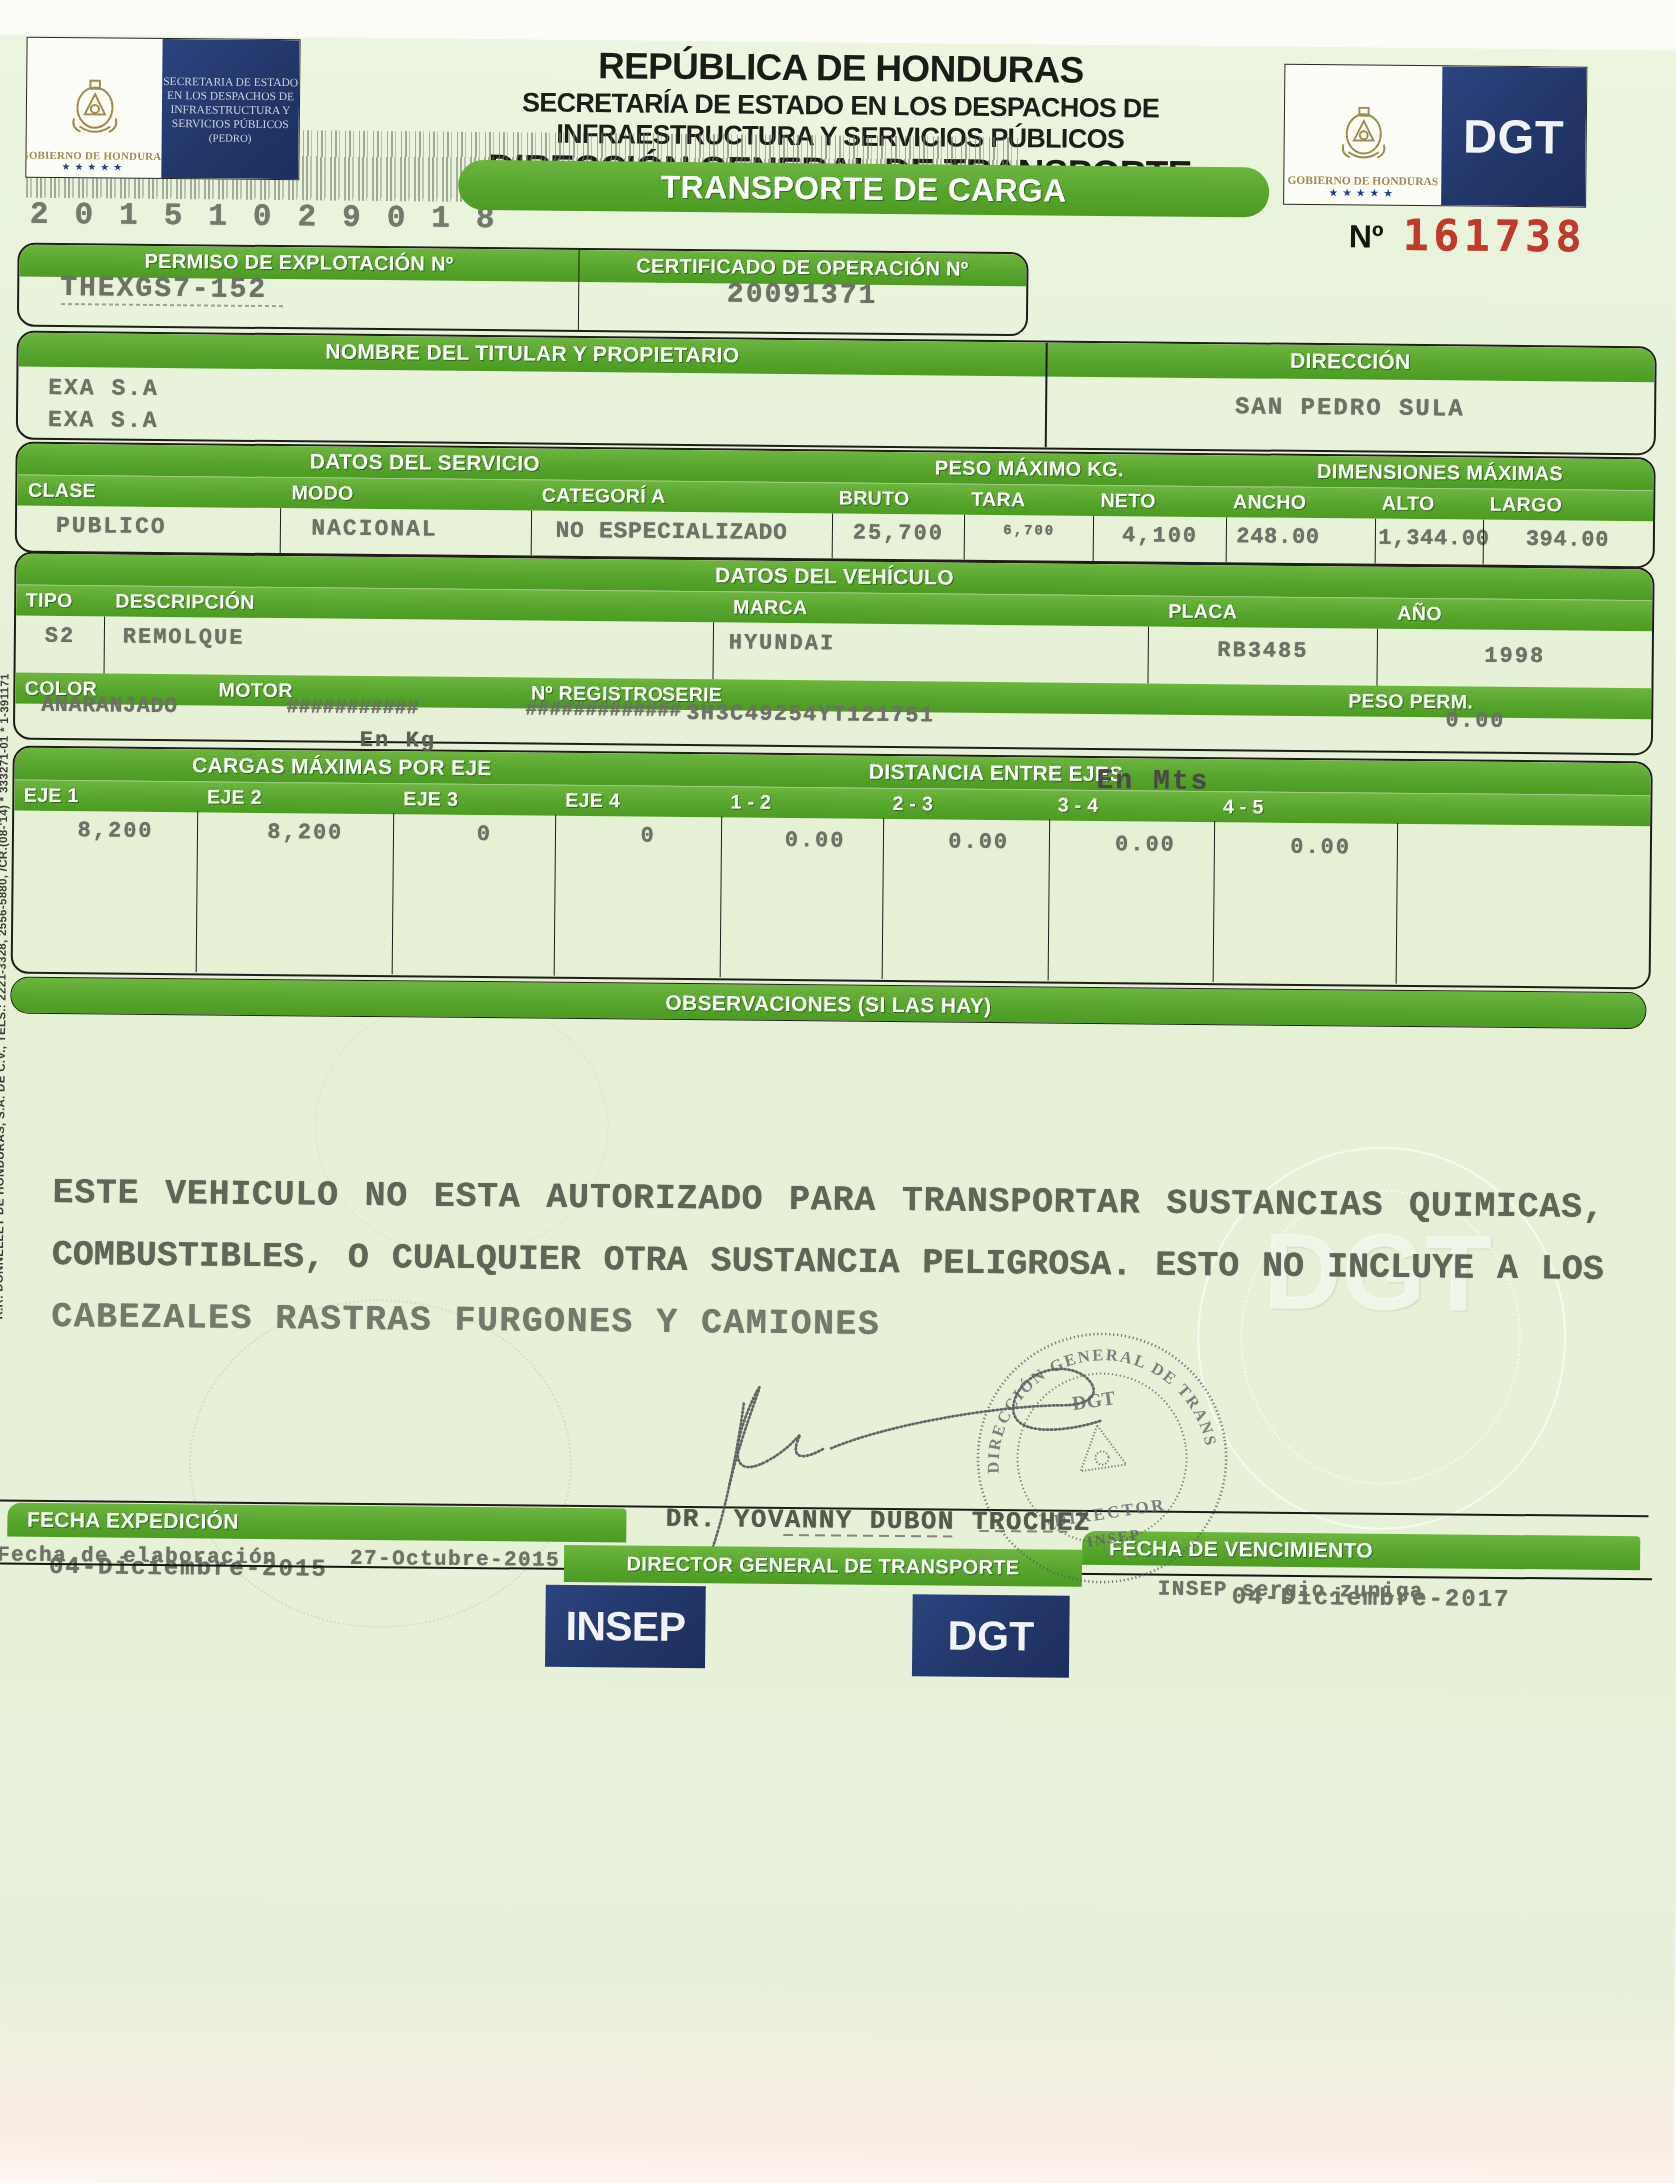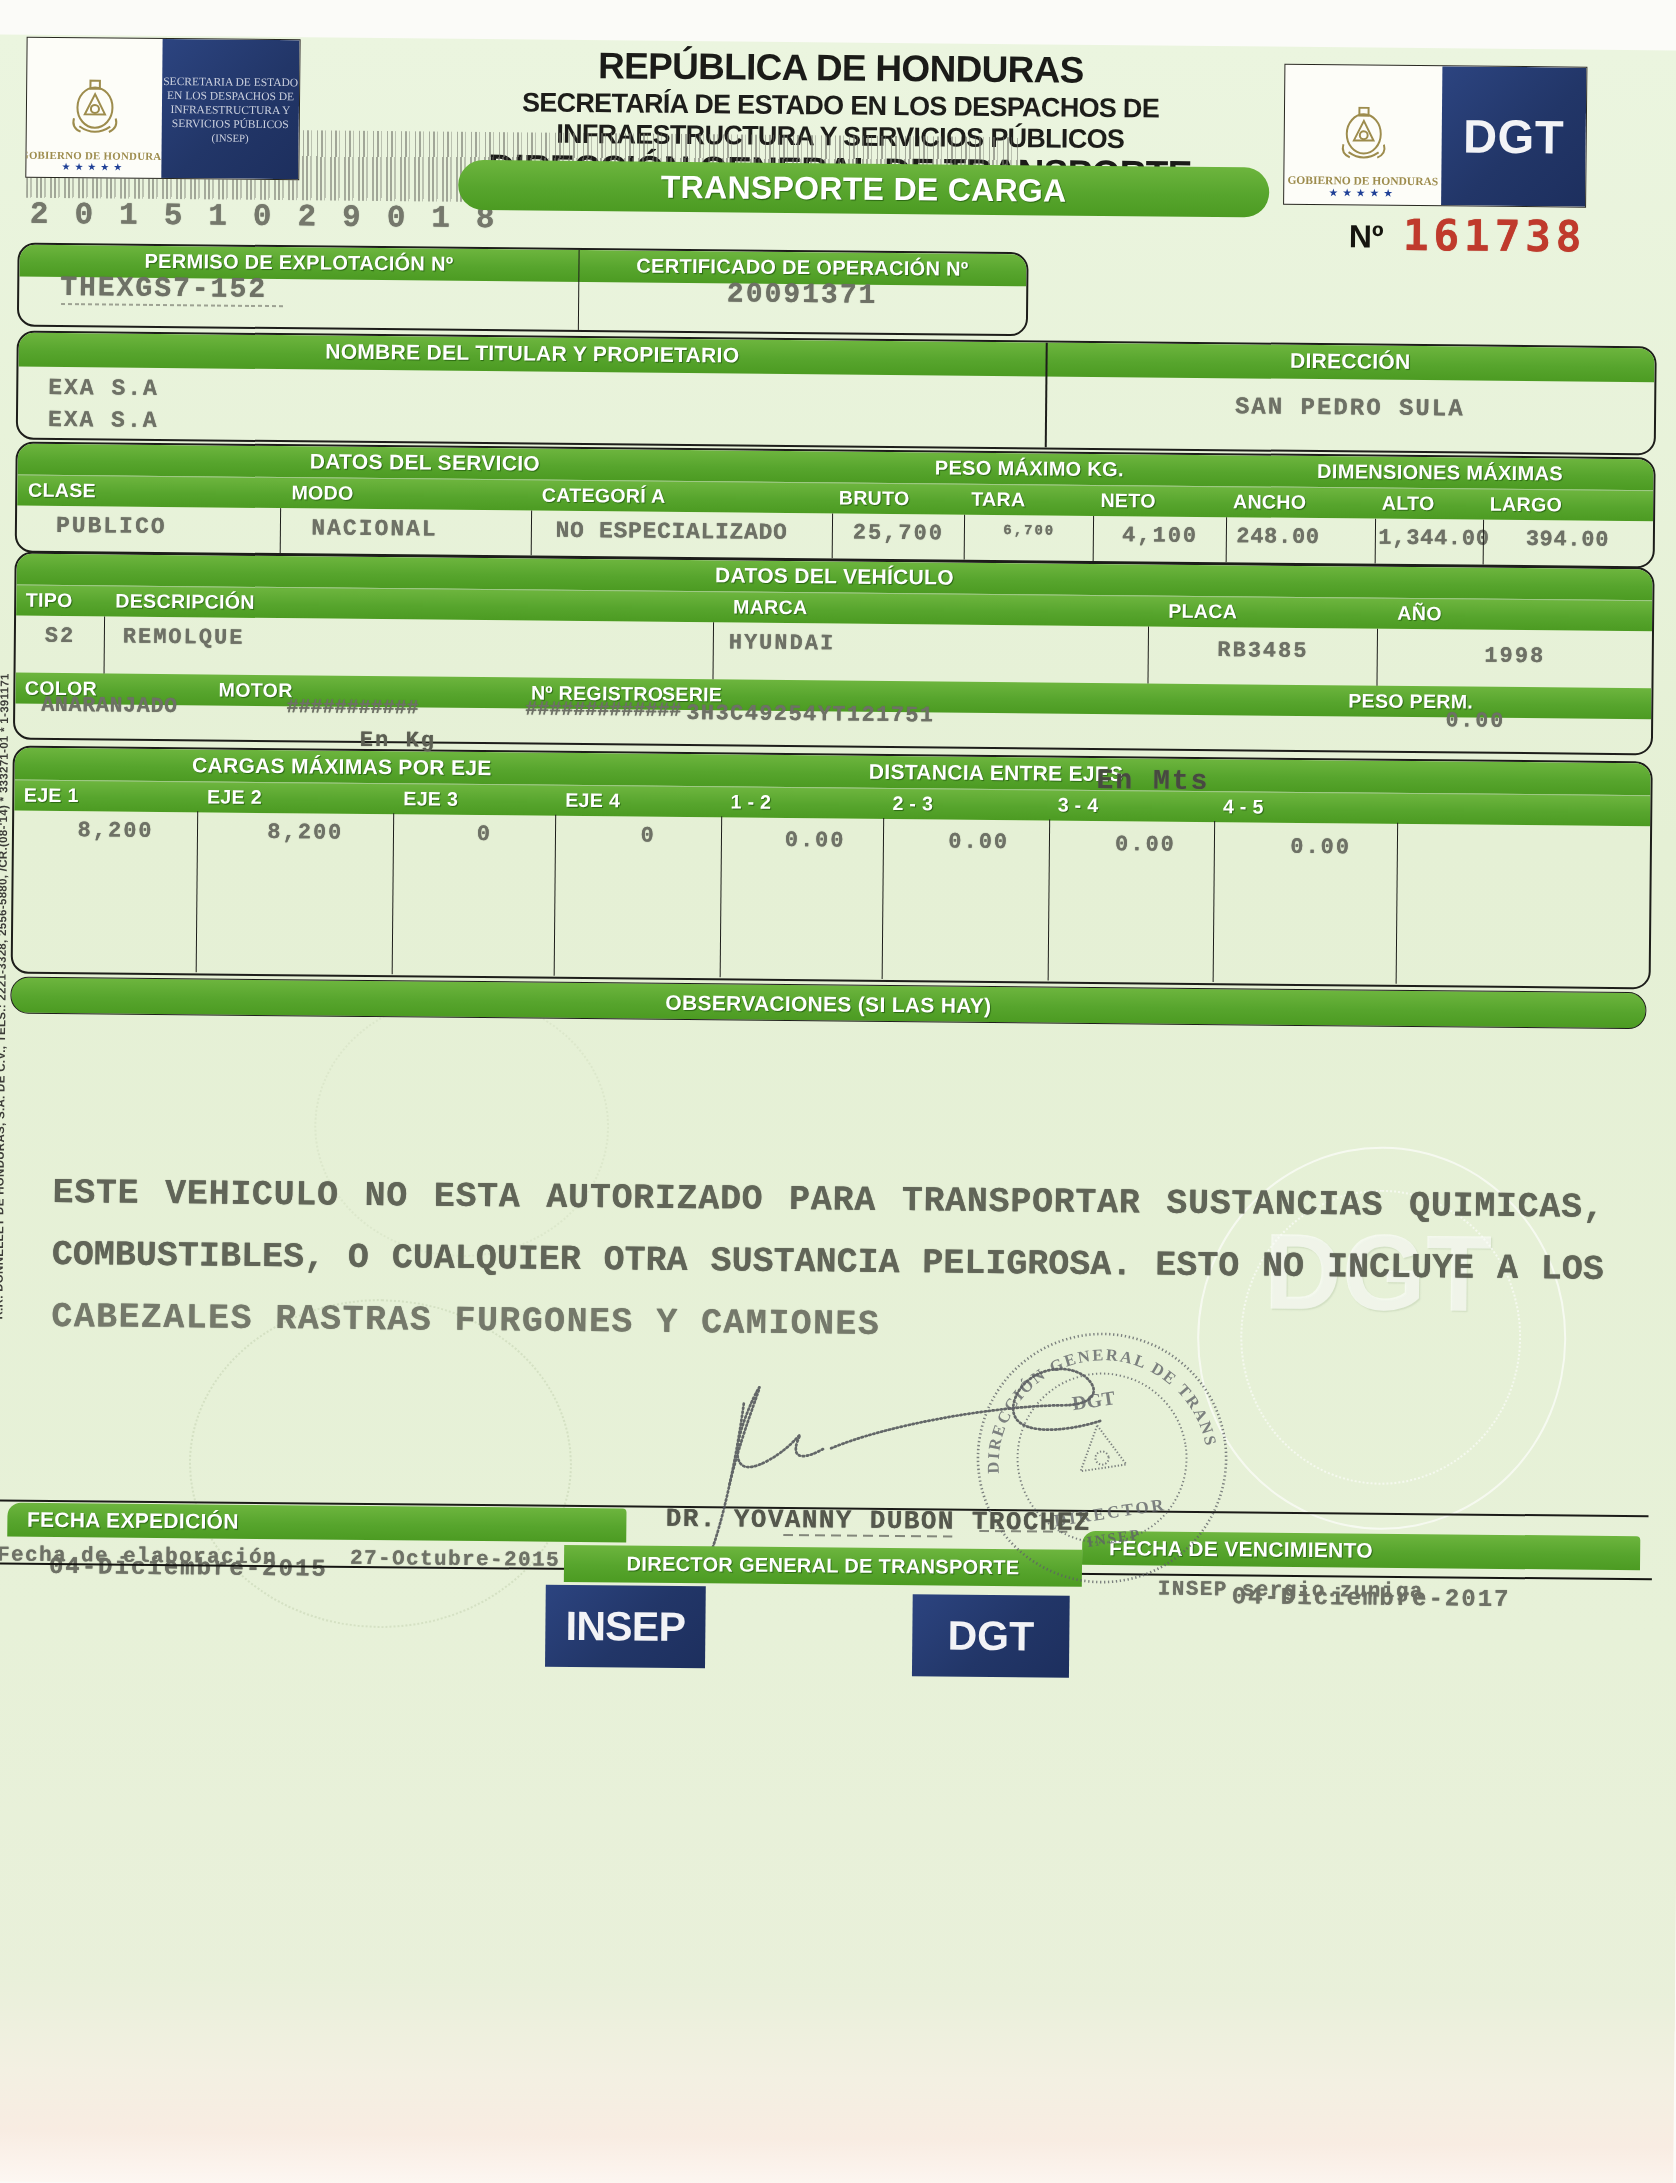--- a/index.html
+++ b/index.html
@@ -79,21 +79,21 @@
         </g>
       </svg>
       <div class="serifcap" style="font-size:10.8px;font-weight:bold;color:#9d8c4d;letter-spacing:0.3px;white-space:nowrap;">GOBIERNO DE HONDURAS</div>
       <div class="stars" style="font-size:10px;">★★★★★</div>
     </div>
     <div class="cell navy serifcap" style="width:137px;display:flex;flex-direction:column;align-items:center;justify-content:center;gap:2px;">
       <div style="font-size:11.5px;color:#cdd2df;font-variant:small-caps;">SECRETARIA DE ESTADO</div>
       <div style="font-size:11.5px;color:#cdd2df;font-variant:small-caps;">EN LOS DESPACHOS DE</div>
       <div style="font-size:11.5px;color:#cdd2df;font-variant:small-caps;">INFRAESTRUCTURA Y</div>
       <div style="font-size:11.5px;color:#cdd2df;font-variant:small-caps;">SERVICIOS PÚBLICOS</div>
-      <div style="font-size:10.8px;color:#cdd2df;">(INSEP)</div>
+      <div style="font-size:10.8px;color:#cdd2df;">(PEDRO)</div>
     </div>
   </div>
 
   <div class="abs logo-box" style="left:1285px;top:54px;width:301px;height:139px;z-index:2;">
     <div class="cell" style="width:157px;display:flex;flex-direction:column;align-items:center;justify-content:flex-end;padding-bottom:5.4px;">
       <svg width="58" height="68" viewBox="0 0 86 104">
         <g fill="none" stroke="#9d8c4d" stroke-width="3">
           <rect x="36" y="2" width="14" height="12"></rect>
           <ellipse cx="43" cy="42" rx="26" ry="30"></ellipse>
           <path d="M43 22 L58 52 L28 52 Z"></path>

